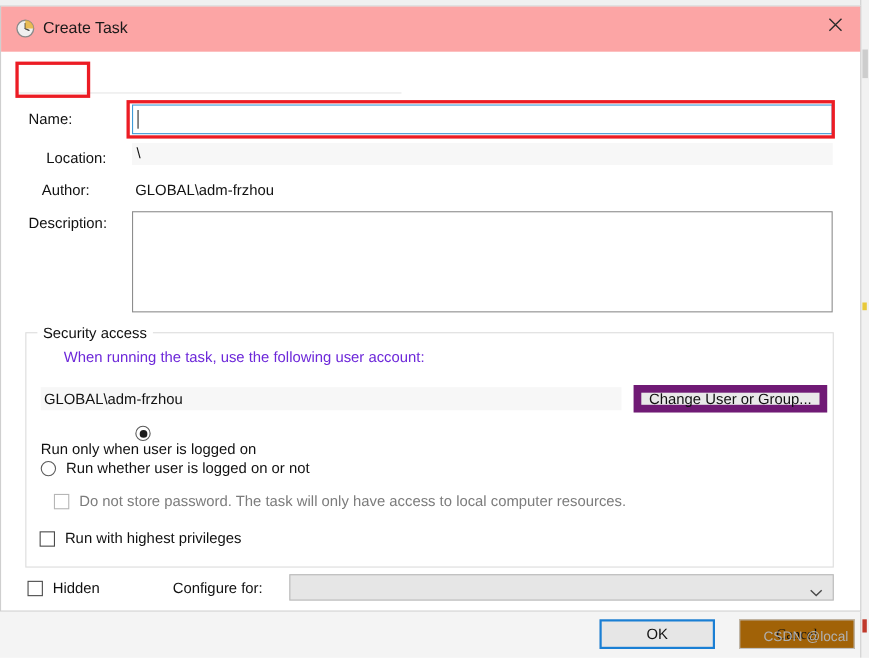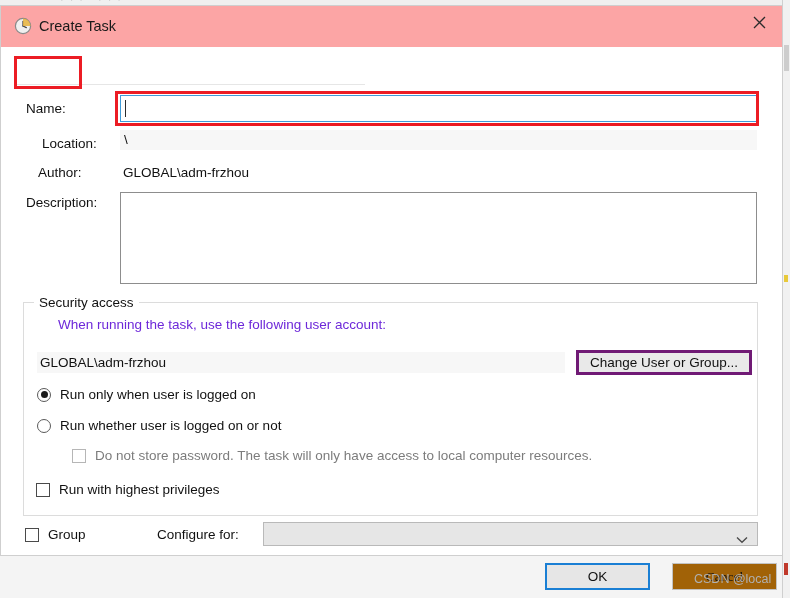--- a/index.html
+++ b/index.html
@@ -129,44 +129,44 @@
   #security-caption{
     position:absolute;left:38px;top:311px;font-size:13.5px;color:#6d28d9;white-space:nowrap;margin-left:19px;
   }
   #account-value{
     position:absolute;left:36px;top:346px;width:528px;height:21px;
     background:#f7f7f7;font-size:13.5px;color:#111;line-height:21px;
     padding-left:3px;box-sizing:border-box;
   }
   #change-user-button{
     position:absolute;left:575px;top:344px;width:176px;height:25px;
-    background:#e9e9e9;border:3px solid #701a75;box-sizing:border-box;
+    background:#e9e9e9;border:7px solid #701a75;box-sizing:border-box;
     font-family:"Liberation Sans", sans-serif;font-size:13.5px;color:#111;
     display:flex;align-items:center;justify-content:center;cursor:default;
   }
 
   .opt-row{position:absolute;display:flex;align-items:center;white-space:nowrap;}
   .opt-label{font-size:13.5px;color:#111;}
   .opt-label.disabled{color:#7c7c7c;}
 
   .radio{
     width:14px;height:14px;border:1px solid #5a5a5a;border-radius:50%;
     box-sizing:border-box;background:#ffffff;margin-right:9px;
     display:flex;align-items:center;justify-content:center;flex:none;
   }
   .radio .dot{width:7px;height:7px;border-radius:50%;background:#1b1b1b;}
   .checkbox{
     width:14px;height:14px;border:1px solid #4a4a4a;box-sizing:border-box;
     background:#ffffff;margin-right:9px;flex:none;
   }
   .checkbox.disabled{border-color:#b6b6b6;}
 
-  #opt-run-logged-on{left:36px;top:381px;}
+  #opt-run-logged-on{left:36px;top:381px;flex-direction:column;}
   #opt-run-whether{left:36px;top:412px;}
-  #opt-no-password{left:71px;top:442px;}
+  #opt-no-password{left:48px;top:442px;}
   #opt-highest-priv{left:35px;top:476px;}
 
   
   #hidden-row{position:absolute;left:24px;top:521px;display:flex;align-items:center;}
   #configure-label{
     position:absolute;left:156px;top:521px;font-size:13.5px;color:#111;white-space:nowrap;text-align:center;
   }
   #configure-select{
     position:absolute;left:262px;top:516px;width:495px;height:24px;
     background:#e6e6e6;border:1px solid #b9b9b9;box-sizing:border-box;
@@ -264,21 +264,21 @@
     <span class="opt-label disabled">Do not store password.  The task will only have access to local computer resources.</span>
   </div>
 
   <div class="opt-row" id="opt-highest-priv">
     <span class="checkbox"></span>
     <span class="opt-label">Run with highest privileges</span>
   </div>
 
   <div id="hidden-row">
     <span class="checkbox"></span>
-    <span class="opt-label">Group</span>
+    <span class="opt-label">Hidden</span>
   </div>
   <span id="configure-label">Configure for:</span>
   <div id="configure-select">
     <span id="configure-chevron">
       <svg width="12" height="8" viewBox="0 0 12 8">
         <path d="M1 1.5 L6 6.3 L11 1.5" stroke="#4a4a4a" stroke-width="1.3" fill="none"></path>
       </svg>
     </span>
   </div>
 

